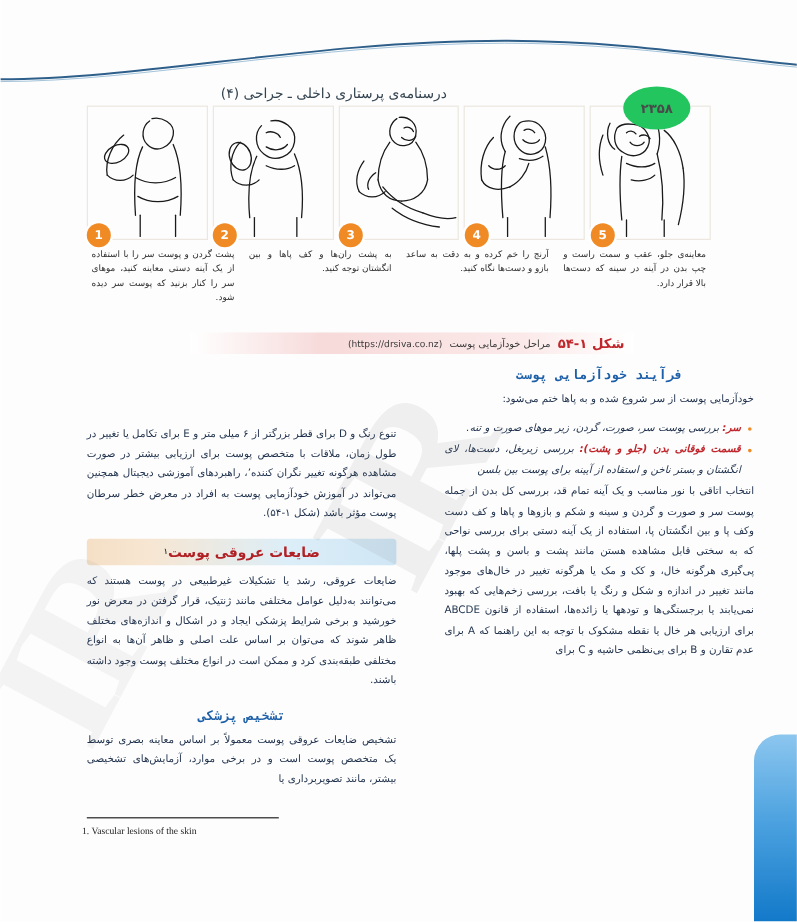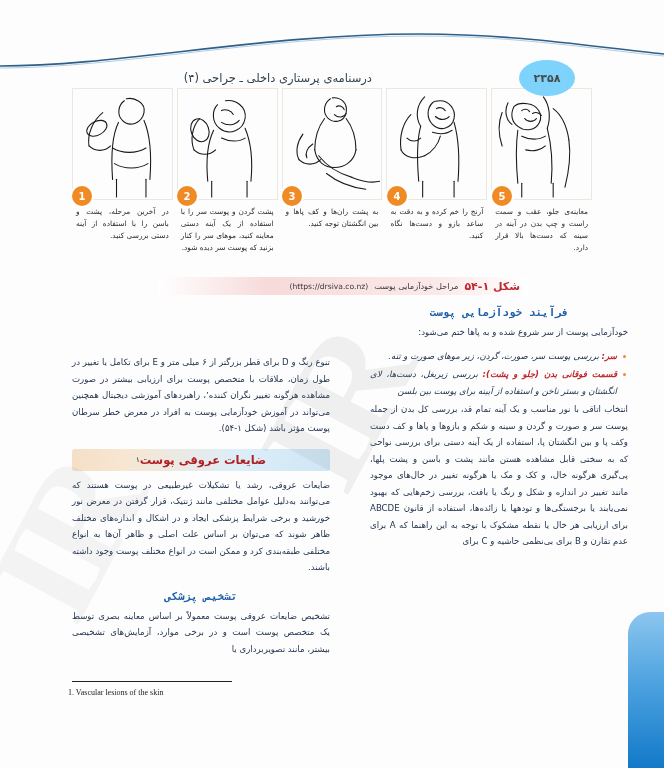--- a/index.html
+++ b/index.html
@@ -28,22 +28,22 @@
     color:rgba(120,120,120,0.07);
     transform:rotate(-62deg);transform-origin:center;
     letter-spacing:-8px;user-select:none;pointer-events:none;z-index:5;
     line-height:0.9;
   }
 
   
   .header{position:absolute;left:0;top:24px;width:552px;height:56px;z-index:4;}
   .header-swoosh{position:absolute;left:0;top:0;width:664px;height:56px;}
   .page-badge{
-    position:absolute;left:519px;top:36px;width:56px;height:36px;
-    background:#7dd3fc;border-radius:50%/50%;
+    position:absolute;left:519px;top:48px;width:56px;height:36px;
+    background:#22c55e;border-radius:50%/50%;
     display:flex;align-items:center;justify-content:center;
     color:#4a4a4a;font-size:11px;font-weight:bold;z-index:6;
     font-family:"DejaVu Sans",sans-serif;
   }
   .header-title{
     position:absolute;right:180px;top:47px;
     font-size:11.5px;color:#33434f;white-space:nowrap;
     font-family:"DejaVu Sans",sans-serif;
   }
 
@@ -262,21 +262,20 @@
     <div class="num-badge" style="left:210px;">3</div>
     <div class="num-badge" style="left:315px;">4</div>
     <div class="num-badge" style="left:420px;">5</div>
   </div>
 
   <div class="cap-row">
     <div class="cap-cell">معاینه‌ی جلو، عقب و سمت راست و چپ بدن در آینه در سینه که دست‌ها بالا قرار دارد.</div>
     <div class="cap-cell">آرنج را خم کرده و به دقت به ساعد بازو و دست‌ها نگاه کنید.</div>
     <div class="cap-cell">به پشت ران‌ها و کف پاها و بین انگشتان توجه کنید.</div>
     <div class="cap-cell">پشت گردن و پوست سر را با استفاده از یک آینه دستی معاینه کنید، موهای سر را کنار بزنید که پوست سر دیده شود.</div>
-    <div class="cap-cell">در آخرین مرحله، پشت و باسن را با استفاده از آینه دستی بررسی کنید.</div>
   </div>
 
   <div class="fig-caption">
     <span class="lbl">شکل ۱-۵۴</span>
     <span class="txt">مراحل خودآزمایی پوست</span>
     <span class="url">(https://drsiva.co.nz)</span>
   </div>
 
   <div class="col col-right">
     <div class="h-blue">فرآیند خودآزمایی پوست</div>

